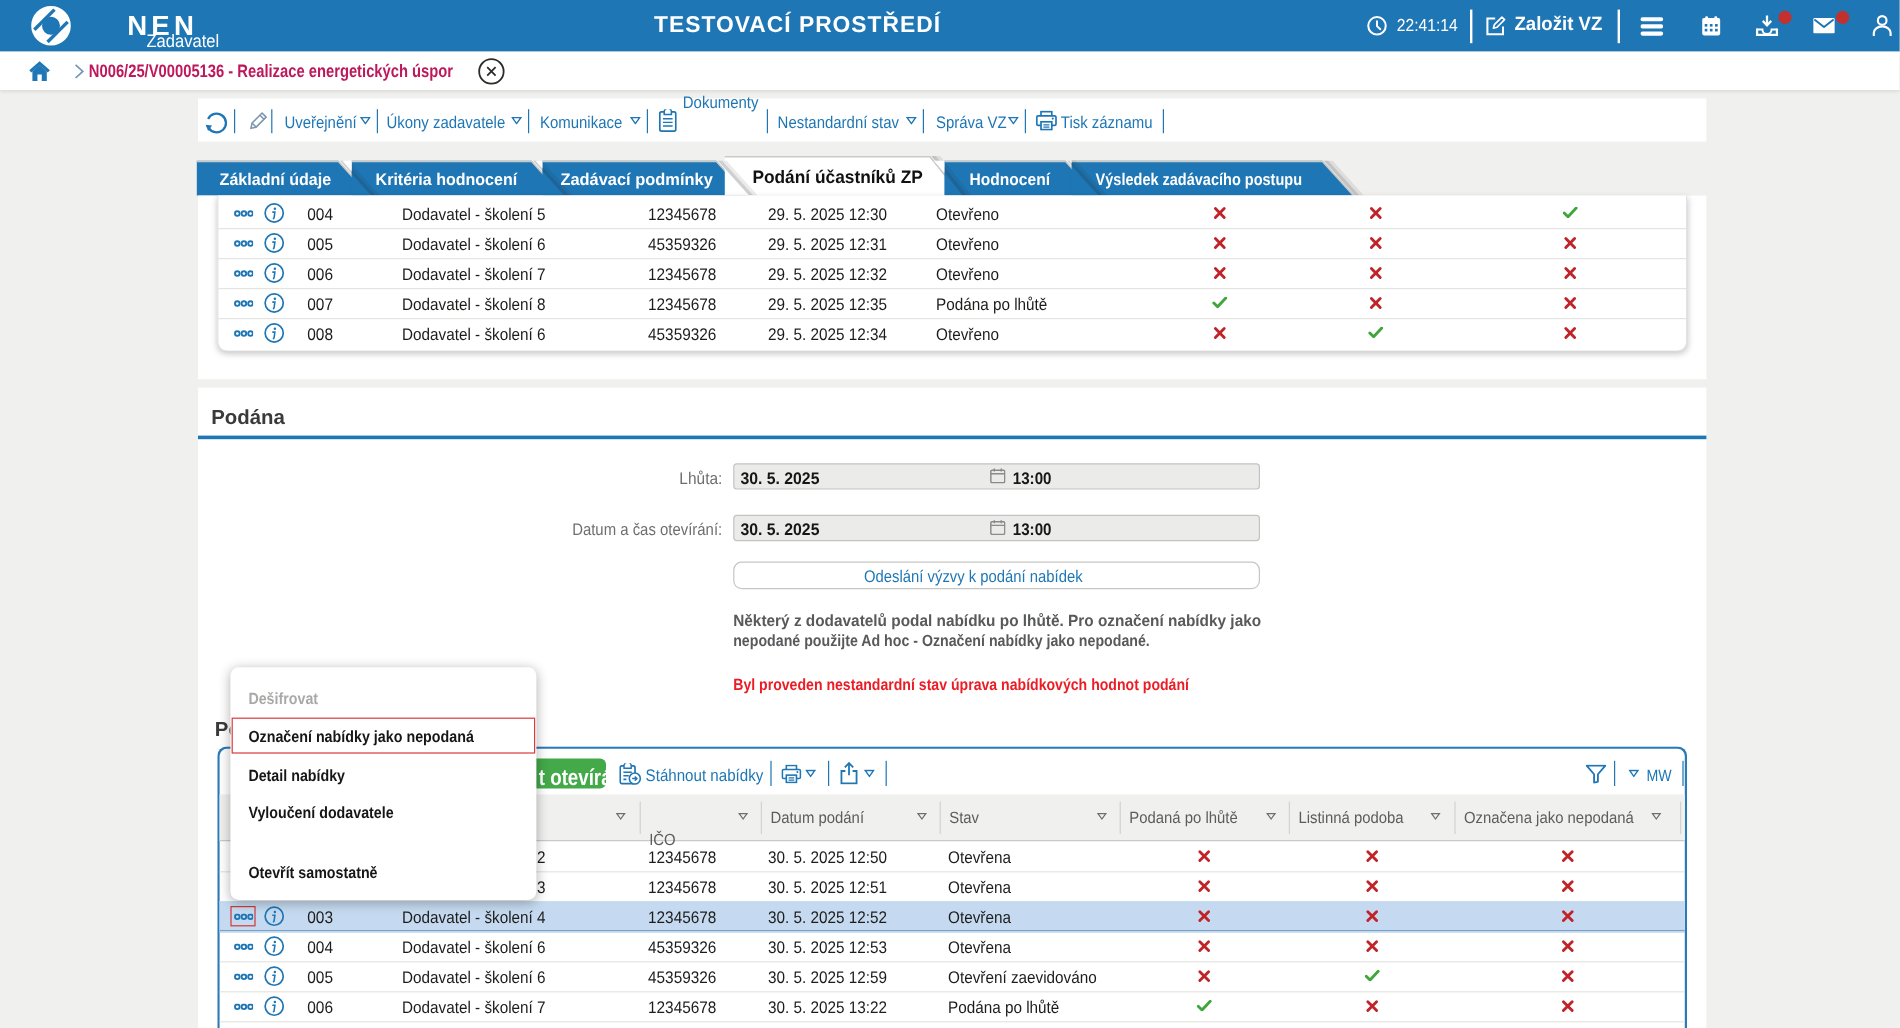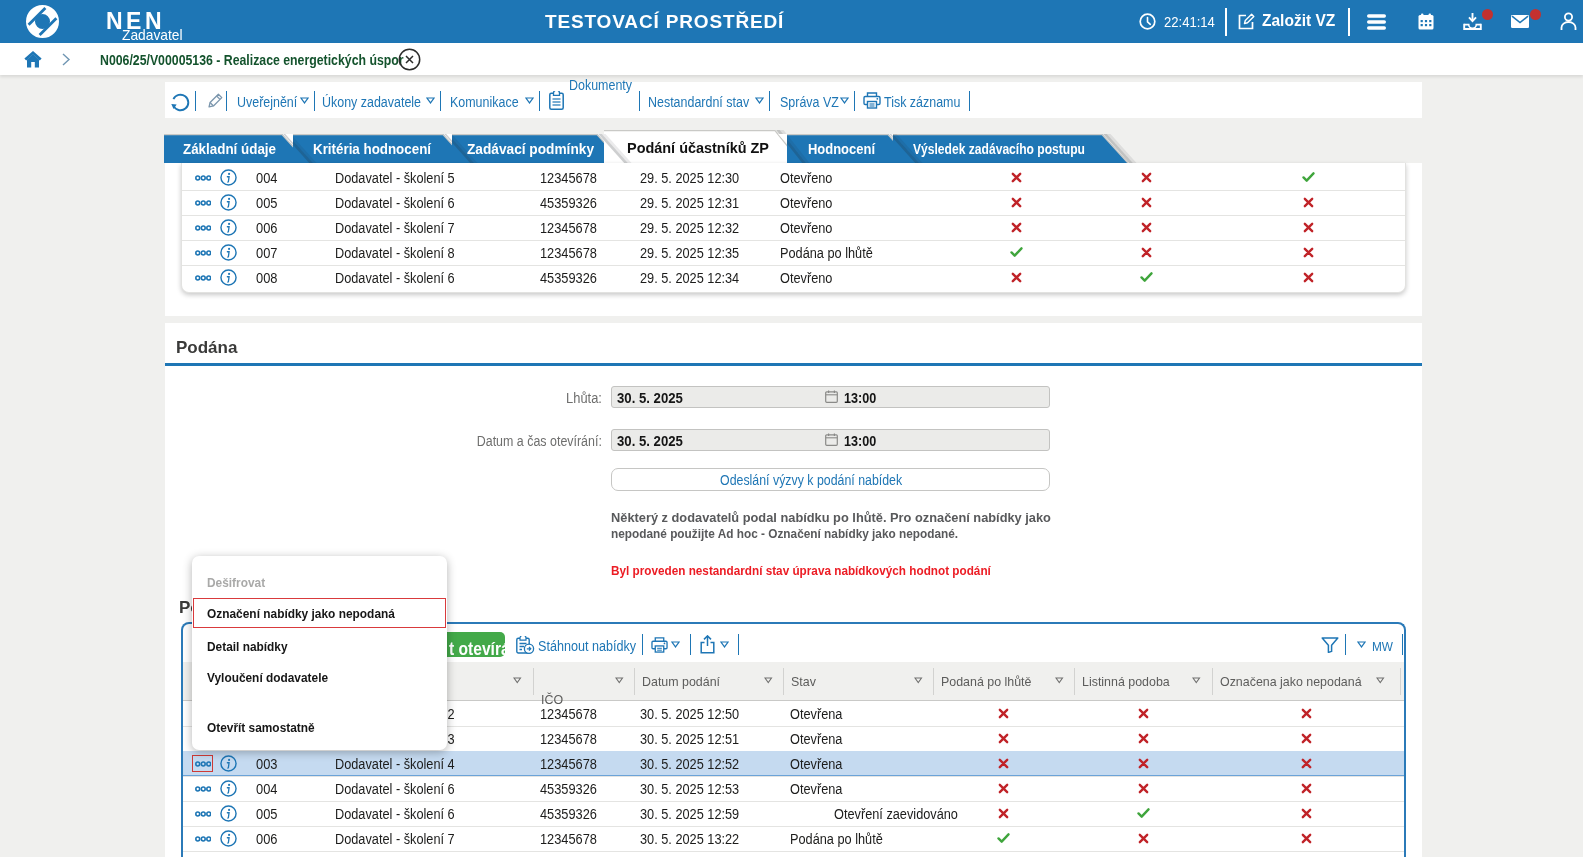--- a/index.html
+++ b/index.html
@@ -98,21 +98,21 @@
 <path d="M1.5 18 L1.5 15.5 A 7 5.5 0 0 1 15.5 15.5 L15.5 18" fill="none" stroke="#fff" stroke-width="1.8"></path>
   </svg>
 <div class="abs crumb"></div>
 <svg class="abs" style="left:24px;top:50px" width="18" height="18" viewBox="0 0 18 18">
 <path d="M9 1 L17.6 8.6 L15.8 10.4 L9 4.4 L2.2 10.4 L0.4 8.6 Z" fill="#1e76b5"></path>
 <path d="M3 9.5 L9 4.2 L15 9.5 L15 17.5 L10.8 17.5 L10.8 12 L7.2 12 L7.2 17.5 L3 17.5 Z" fill="#1e76b5"></path>
   </svg>
 <svg class="abs" style="left:61px;top:53px" width="10" height="13" viewBox="0 0 10 13">
 <path d="M2 1 L8 6.5 L2 12" fill="none" stroke="#7096b3" stroke-width="1.4"></path>
   </svg>
-<div class="abs b" style="left:100px;top:51px;white-space:nowrap;font-size:15px;color:#14532d;"><span class="sx" style="transform:scaleX(0.82);transform-origin:0 50%">N006/25/V00005136 - Realizace energetických úspor</span></div>
+<div class="abs b" style="left:74px;top:51px;white-space:nowrap;font-size:15px;color:#be185d;"><span class="sx" style="transform:scaleX(0.82);transform-origin:0 50%">N006/25/V00005136 - Realizace energetických úspor</span></div>
 <svg class="abs" style="left:398px;top:48px" width="23" height="23" viewBox="0 0 23 23">
 <circle cx="11.5" cy="11.5" r="10.2" fill="none" stroke="#2c2c2b" stroke-width="1.5"></circle>
 <path d="M8 8 L15 15 M15 8 L8 15" stroke="#2c2c2b" stroke-width="1.5"></path>
   </svg>
 <div class="abs panel" style="left:165px;top:82px;width:1257px;height:36px;"></div>
 <svg class="abs" style="left:171px;top:93px" width="19" height="19" viewBox="0 0 19 19">
 <path d="M2.43 6.2 A 7.8 7.8 0 1 1 2.74 13.4" fill="none" stroke="#1e76b5" stroke-width="1.9"></path>
 <path d="M0.3 10.9 L5.7 11.5 L2.5 16.1 Z" fill="#1e76b5"></path>
   </svg>
 <div class="abs sep" style="left:195px;top:91px;height:20px;"></div>
@@ -519,21 +519,21 @@
 <svg class="abs" style="left:194.5px;top:810.5px" width="16.5" height="6">
     <use href="#i-ooo"></use>
   </svg>
 <svg class="abs" style="left:219.5px;top:805px" width="17" height="17">
     <use href="#i-info"></use>
   </svg>
 <div class="abs cell" style="left:256px;top:805.5px;white-space:nowrap;"><span class="sx" style="transform:scaleX(0.92);transform-origin:0 50%">005</span></div>
 <div class="abs cell" style="left:335px;top:805.5px;white-space:nowrap;"><span class="sx" style="transform:scaleX(0.91);transform-origin:0 50%">Dodavatel - školení 6</span></div>
 <div class="abs cell" style="left:540px;top:805.5px;white-space:nowrap;"><span class="sx" style="transform:scaleX(0.915);transform-origin:0 50%">45359326</span></div>
 <div class="abs cell" style="left:640px;top:805.5px;white-space:nowrap;"><span class="sx" style="transform:scaleX(0.91);transform-origin:0 50%">30. 5. 2025 12:59</span></div>
-<div class="abs cell" style="left:790px;top:805.5px;white-space:nowrap;margin-left:44px;"><span class="sx" style="transform:scaleX(0.91);transform-origin:0 50%">Otevření zaevidováno</span></div>
+<div class="abs cell" style="left:790px;top:805.5px;white-space:nowrap;"><span class="sx" style="transform:scaleX(0.91);transform-origin:0 50%">Otevření zaevidováno</span></div>
 <svg class="abs" style="left:997.5px;top:808px" width="11" height="11">
     <use href="#i-xmark"></use>
   </svg>
 <svg class="abs" style="left:1136.5px;top:808px" width="13" height="10">
     <use href="#i-check"></use>
   </svg>
 <svg class="abs" style="left:1300.5px;top:808px" width="11" height="11">
     <use href="#i-xmark"></use>
   </svg>
 <div class="abs row-sep" style="left:183px;top:826px;width:1221px;"></div>

